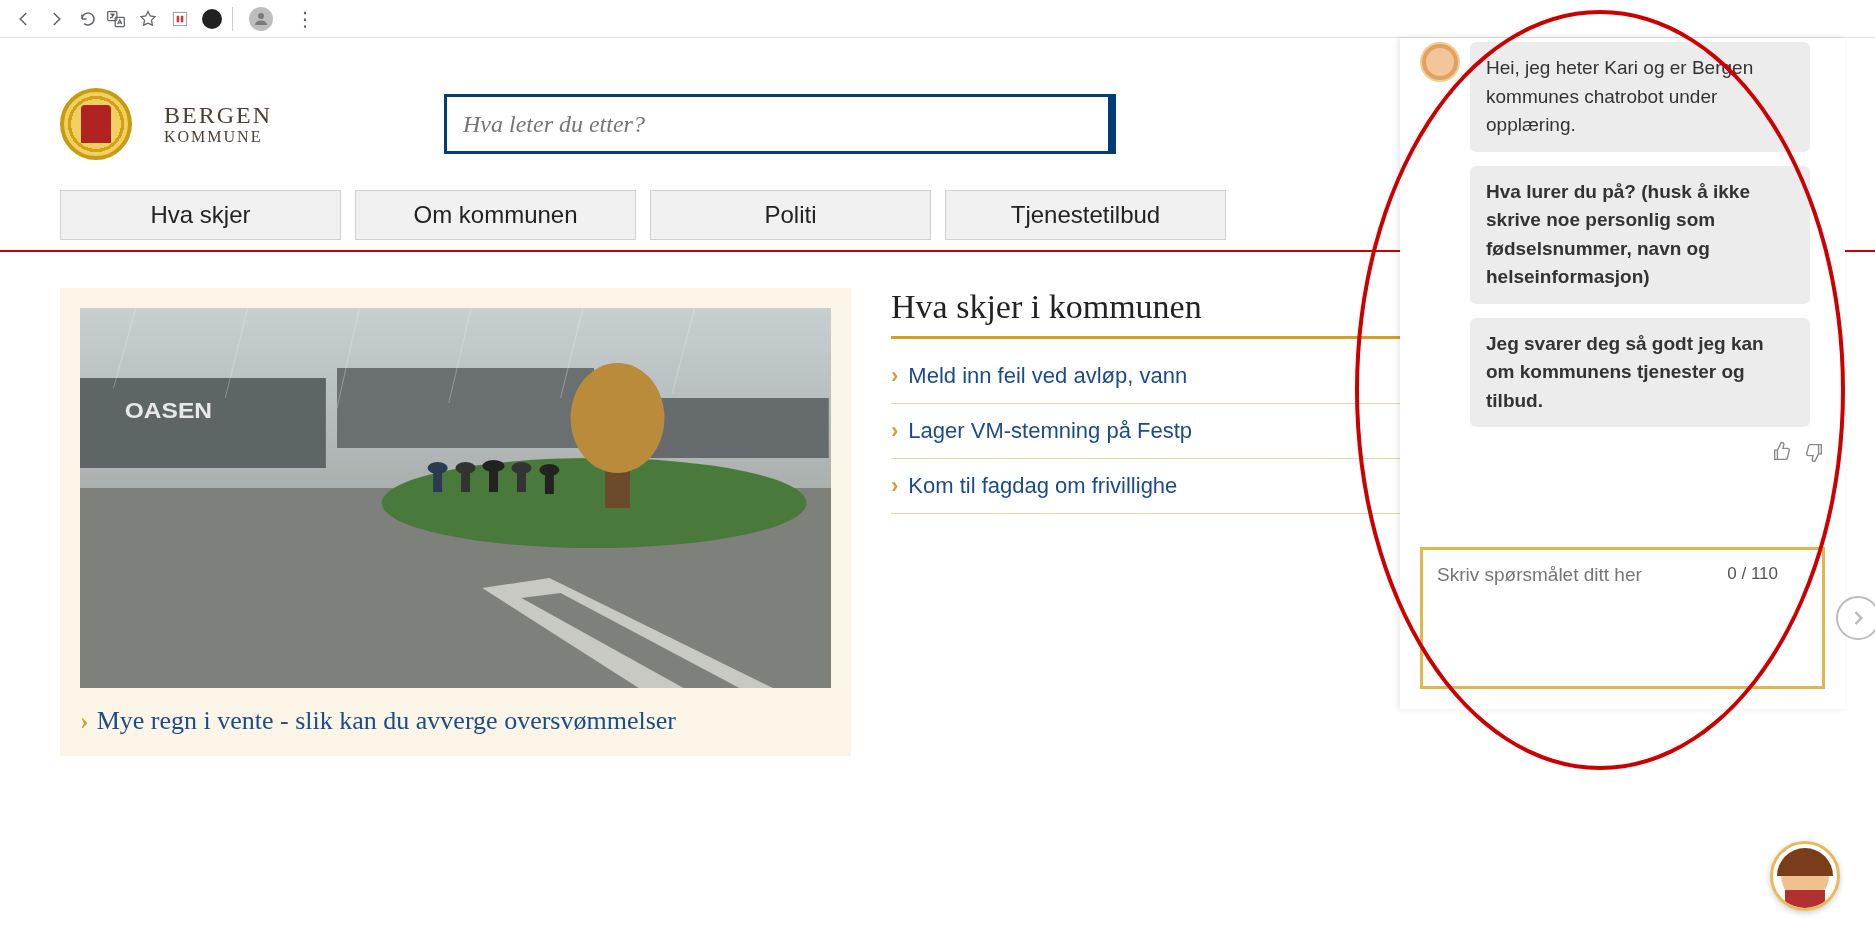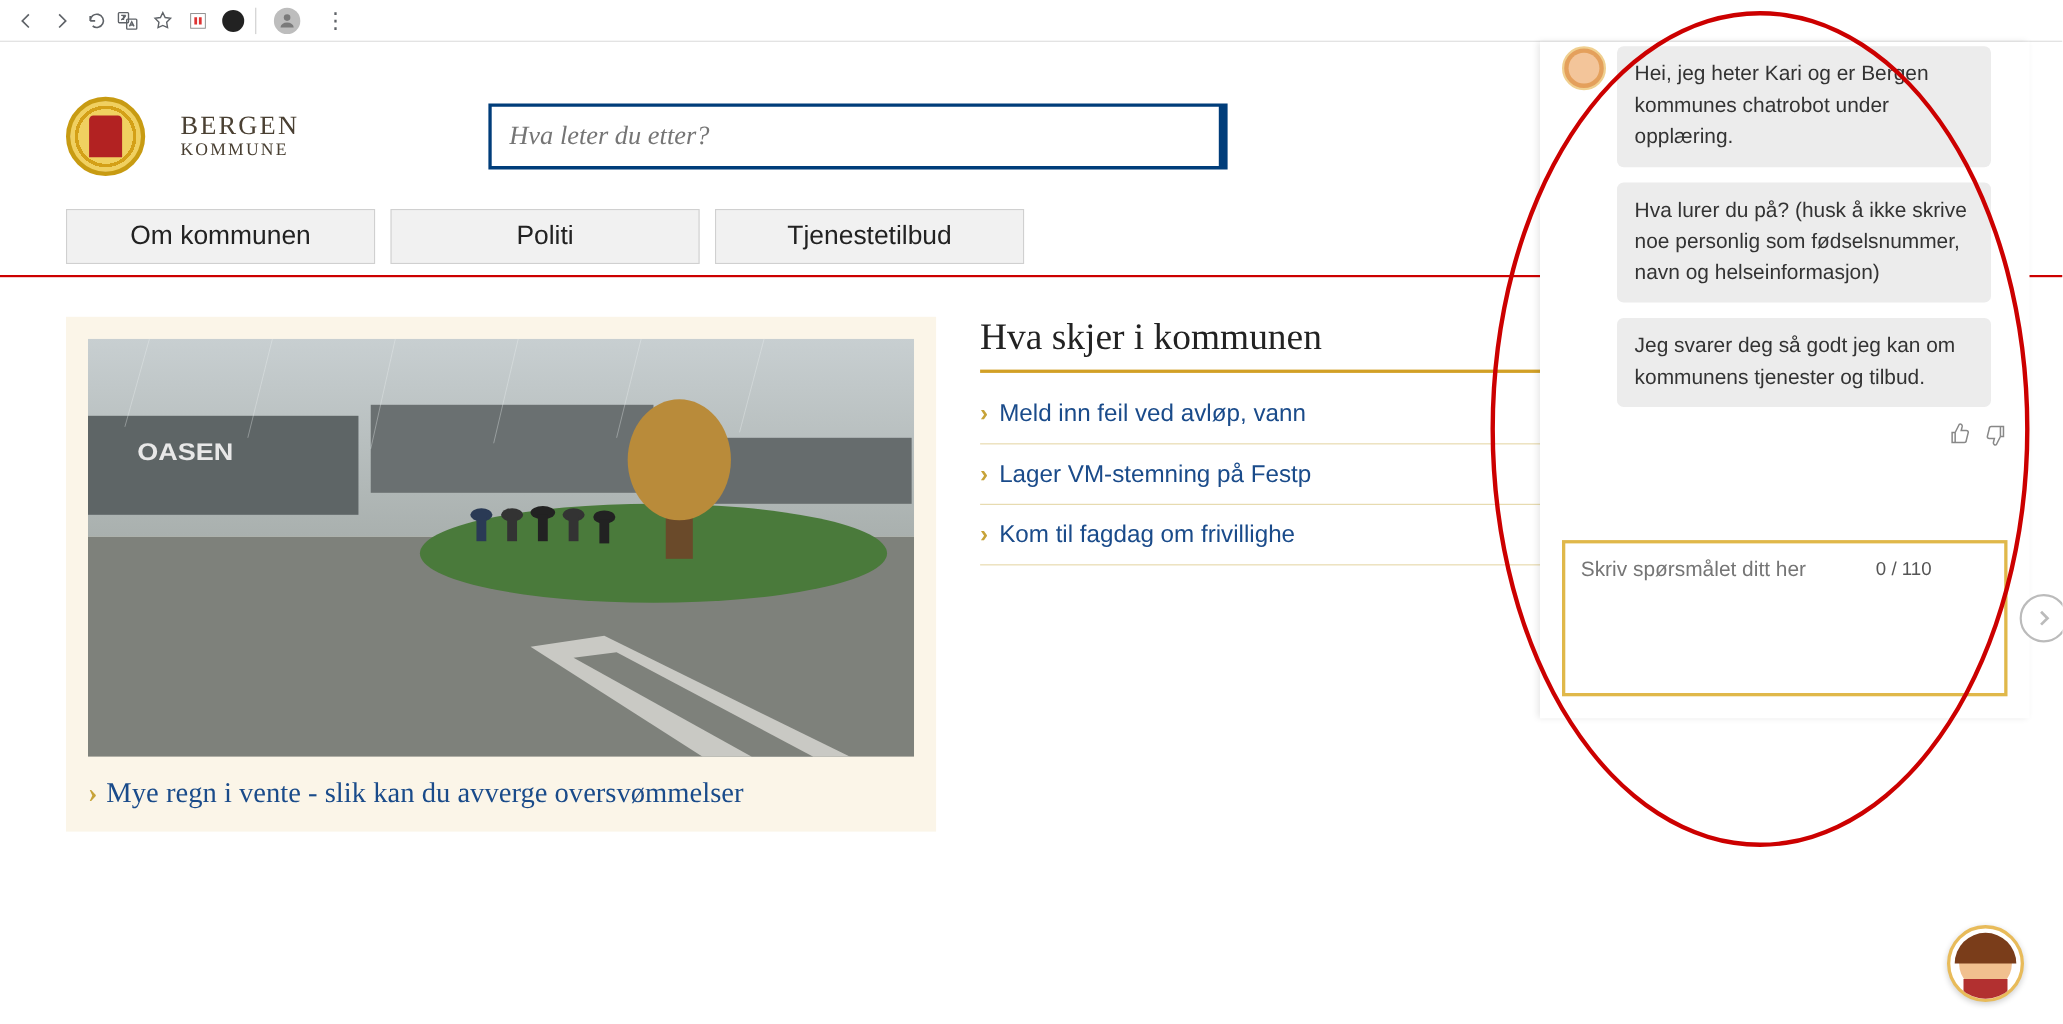--- a/index.html
+++ b/index.html
@@ -49,27 +49,27 @@
   .link-item { display:flex; align-items:center; gap:10px; padding:14px 0; border-bottom:1px solid #e5d7a8; font-size:22px; color:#1a4b8a; cursor:pointer; }
   .link-item .chev { color:#c7a339; font-weight:bold; }
 
   
   .chat-widget { position:absolute; top:38px; right:30px; width: 445px; background:#fff; box-shadow: -2px 0 6px rgba(0,0,0,0.1); padding: 0 20px 20px 20px; }
   .chat-msgs { padding-top: 4px; }
   .msg-row { display:flex; gap:10px; margin-bottom:14px; align-items:flex-start; }
   .avatar-sm { width:40px; height:40px; border-radius:50%; background:#e4a05c; border:2px solid #f0d090; flex-shrink:0; display:flex; align-items:center; justify-content:center; overflow:hidden; }
   .avatar-sm .face { width:28px; height:28px; border-radius:50%; background:#f3c59a; position:relative; }
   .bubble { background:#ececec; border-radius:6px; padding:12px 16px; font-size:19px; color:#333; line-height:1.5; max-width: 340px; }
-  .msg-row.indent { margin-left: 50px; }
+  .msg-row.indent { margin-left: 50px; font-weight: bold; }
   .feedback { display:flex; justify-content:flex-end; gap:10px; color:#888; margin-top:6px; }
   .feedback svg { width:22px; height:22px; stroke:#888; fill:none; stroke-width:1.5; cursor:pointer;}
 
   .chat-input-box { margin-top:80px; border:3px solid #e0b84a; height:142px; padding:14px; position:relative; background:#fff; }
   .chat-input-box textarea { border:none; outline:none; resize:none; width:82%; height:100%; font-size:19px; color:#444; font-family:inherit; }
-  .char-count { position:absolute; right:66px; top:14px; font-size:17px; color:#555; }
+  .char-count { position:absolute; right:44px; top:14px; font-size:17px; color:#555; }
   .send-btn { position:absolute; right:-55px; top:50%; transform:translateY(-50%); width:44px; height:44px; border:2px solid #bbb; border-radius:50%; display:flex; align-items:center; justify-content:center; cursor:pointer; background:#fff; }
   .send-btn svg { width:20px; height:20px; stroke:#bbb; fill:none; stroke-width:3; }
 
   .chat-avatar-btn { position:absolute; right:35px; bottom:20px; width:70px; height:70px; border-radius:50%; background:#fff; border:3px solid #e8bb5a; display:flex; align-items:center; justify-content:center; cursor:pointer; box-shadow:0 2px 6px rgba(0,0,0,0.2); overflow:hidden; }
   .chat-avatar-btn .head { width:48px; height:48px; border-radius:50%; background:#f1c08f; position:relative; }
   .chat-avatar-btn .hair { position:absolute; top:-4px; left:-4px; right:-4px; height:28px; background:#7a3d1a; border-top-left-radius:30px; border-top-right-radius:30px; }
   .chat-avatar-btn .shirt { position:absolute; bottom:-10px; left:4px; right:4px; height:20px; background:#b23030; }
 
   
   .annotation-circle { position:absolute; pointer-events:none; border:4px solid #cc0000; border-radius:50%; width:490px; height:760px; right:30px; top:10px; }
@@ -137,20 +137,21 @@
     <div class="logo-text">
       <div class="l1">BERGEN</div>
       <div class="l2">KOMMUNE</div>
     </div>
     <div class="search-box">
       <input type="text" placeholder="Hva leter du etter?" style="">
     </div>
   </div>
 
   <div class="nav-row">
+    <div class="nav-btn">Hva skjer</div>
     <div class="nav-btn">Om kommunen</div>
     <div class="nav-btn">Politi</div>
     <div class="nav-btn">Tjenestetilbud</div>
   </div>
 
   <div class="red-line"></div>
 
   <div class="content">
     <div class="hero-card">
       <svg class="hero-img" viewBox="0 0 672 380" preserveAspectRatio="none">

